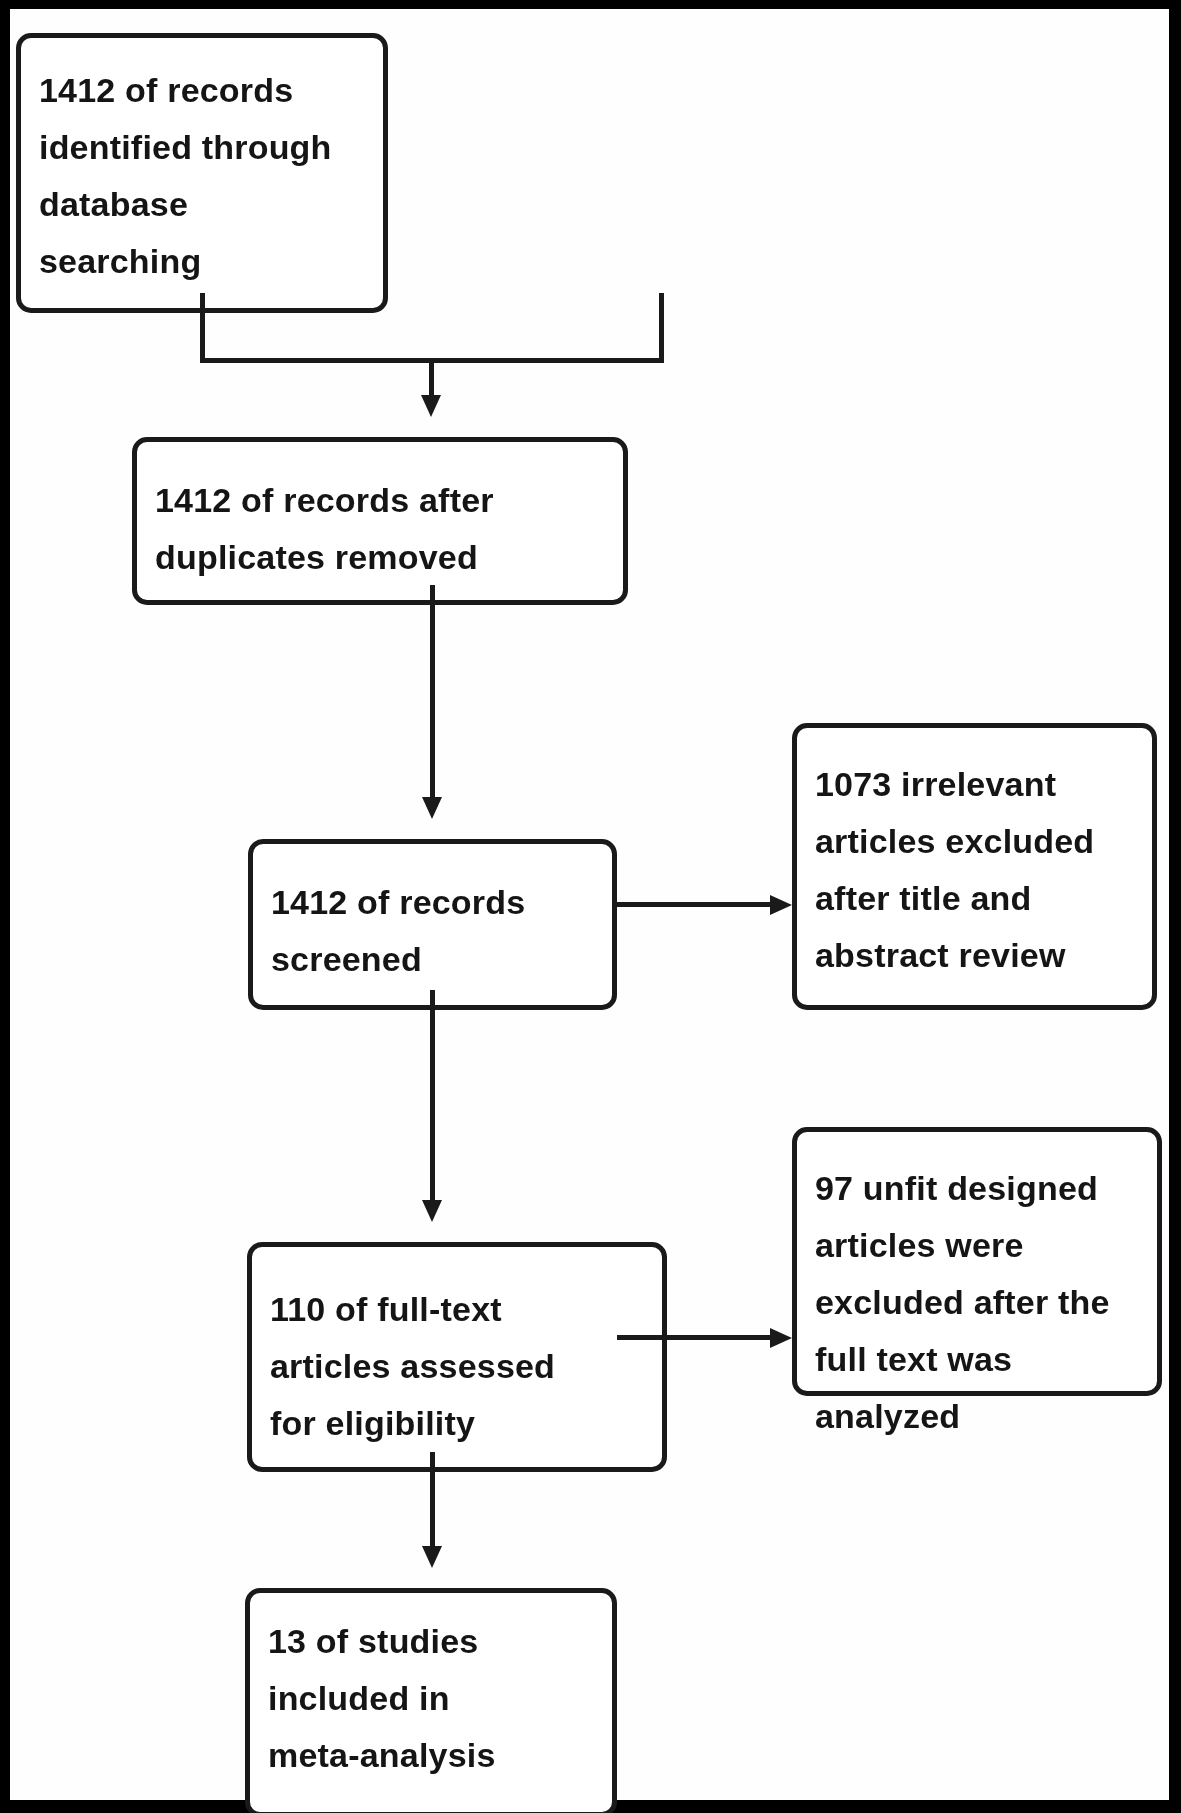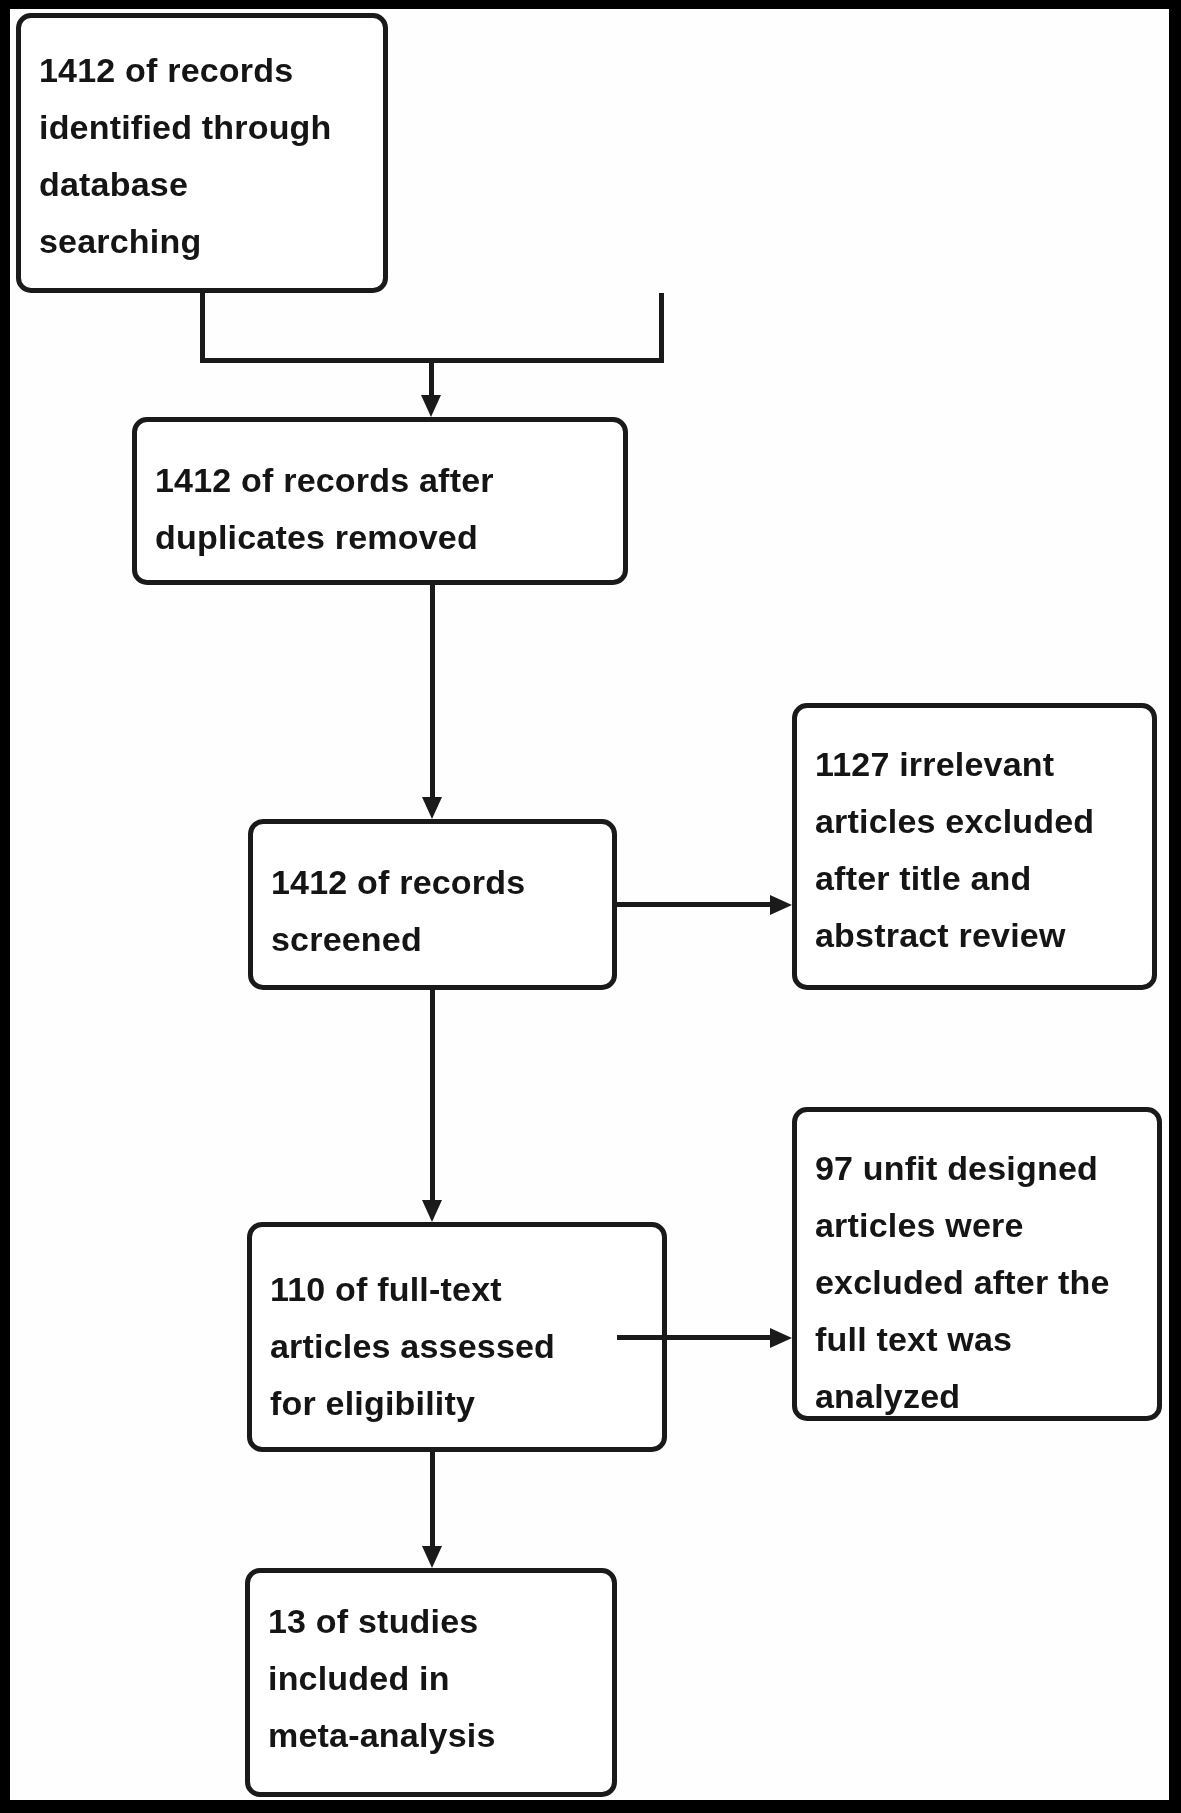--- a/index.html
+++ b/index.html
@@ -21,20 +21,21 @@
     background:#fff;
     border:5px solid #1a1a1a;
     border-radius:15px;
     color:#151515;
     font-size:34px;
     line-height:57px;
     font-weight:600;
     padding:24px 12px 10px 18px;
     white-space:pre-line;
     letter-spacing:0.2px;
+    margin-top:20px;
   }
   .line{
     position:absolute;
     background:#1a1a1a;
   }
   .arrow-down{
     position:absolute;
     width:0;height:0;
     border-left:10px solid transparent;
     border-right:10px solid transparent;
@@ -71,36 +72,36 @@
 
   <div class="line" style="left:430px;top:585px;width:5px;height:214px;"></div>
   <div class="arrow-down" style="left:422px;top:797px;"></div>
 
   <div class="node" style="left:248px;top:819px;width:369px;height:171px;padding-top:30px;">1412 of records
 screened</div>
 
   <div class="line" style="left:617px;top:902px;width:155px;height:5px;"></div>
   <div class="arrow-right" style="left:770px;top:895px;"></div>
 
-  <div class="node" style="left:792px;top:703px;width:365px;height:287px;padding-top:28px;">1127 irrelevant
+  <div class="node" style="left:792px;top:703px;width:365px;height:287px;padding-top:28px;">1073 irrelevant
 articles excluded
 after title and
 abstract review</div>
 
   <div class="line" style="left:430px;top:990px;width:5px;height:212px;"></div>
   <div class="arrow-down" style="left:422px;top:1200px;"></div>
 
   <div class="node" style="left:247px;top:1222px;width:420px;height:230px;padding-top:34px;">110 of full-text
 articles assessed
 for eligibility</div>
 
   <div class="line" style="left:617px;top:1335px;width:155px;height:5px;"></div>
   <div class="arrow-right" style="left:770px;top:1328px;"></div>
 
-  <div class="node" style="left:792px;top:1107px;width:370px;height:314px;padding-top:28px;">97 unfit designed
+  <div class="node" style="left:792px;top:1107px;width:370px;height:269px;padding-top:28px;">97 unfit designed
 articles were
 excluded after the
 full text was
 analyzed</div>
 
   <div class="line" style="left:430px;top:1452px;width:5px;height:96px;"></div>
   <div class="arrow-down" style="left:422px;top:1546px;"></div>
 
   <div class="node" style="left:245px;top:1568px;width:372px;height:229px;padding-top:20px;">13 of studies
 included in

